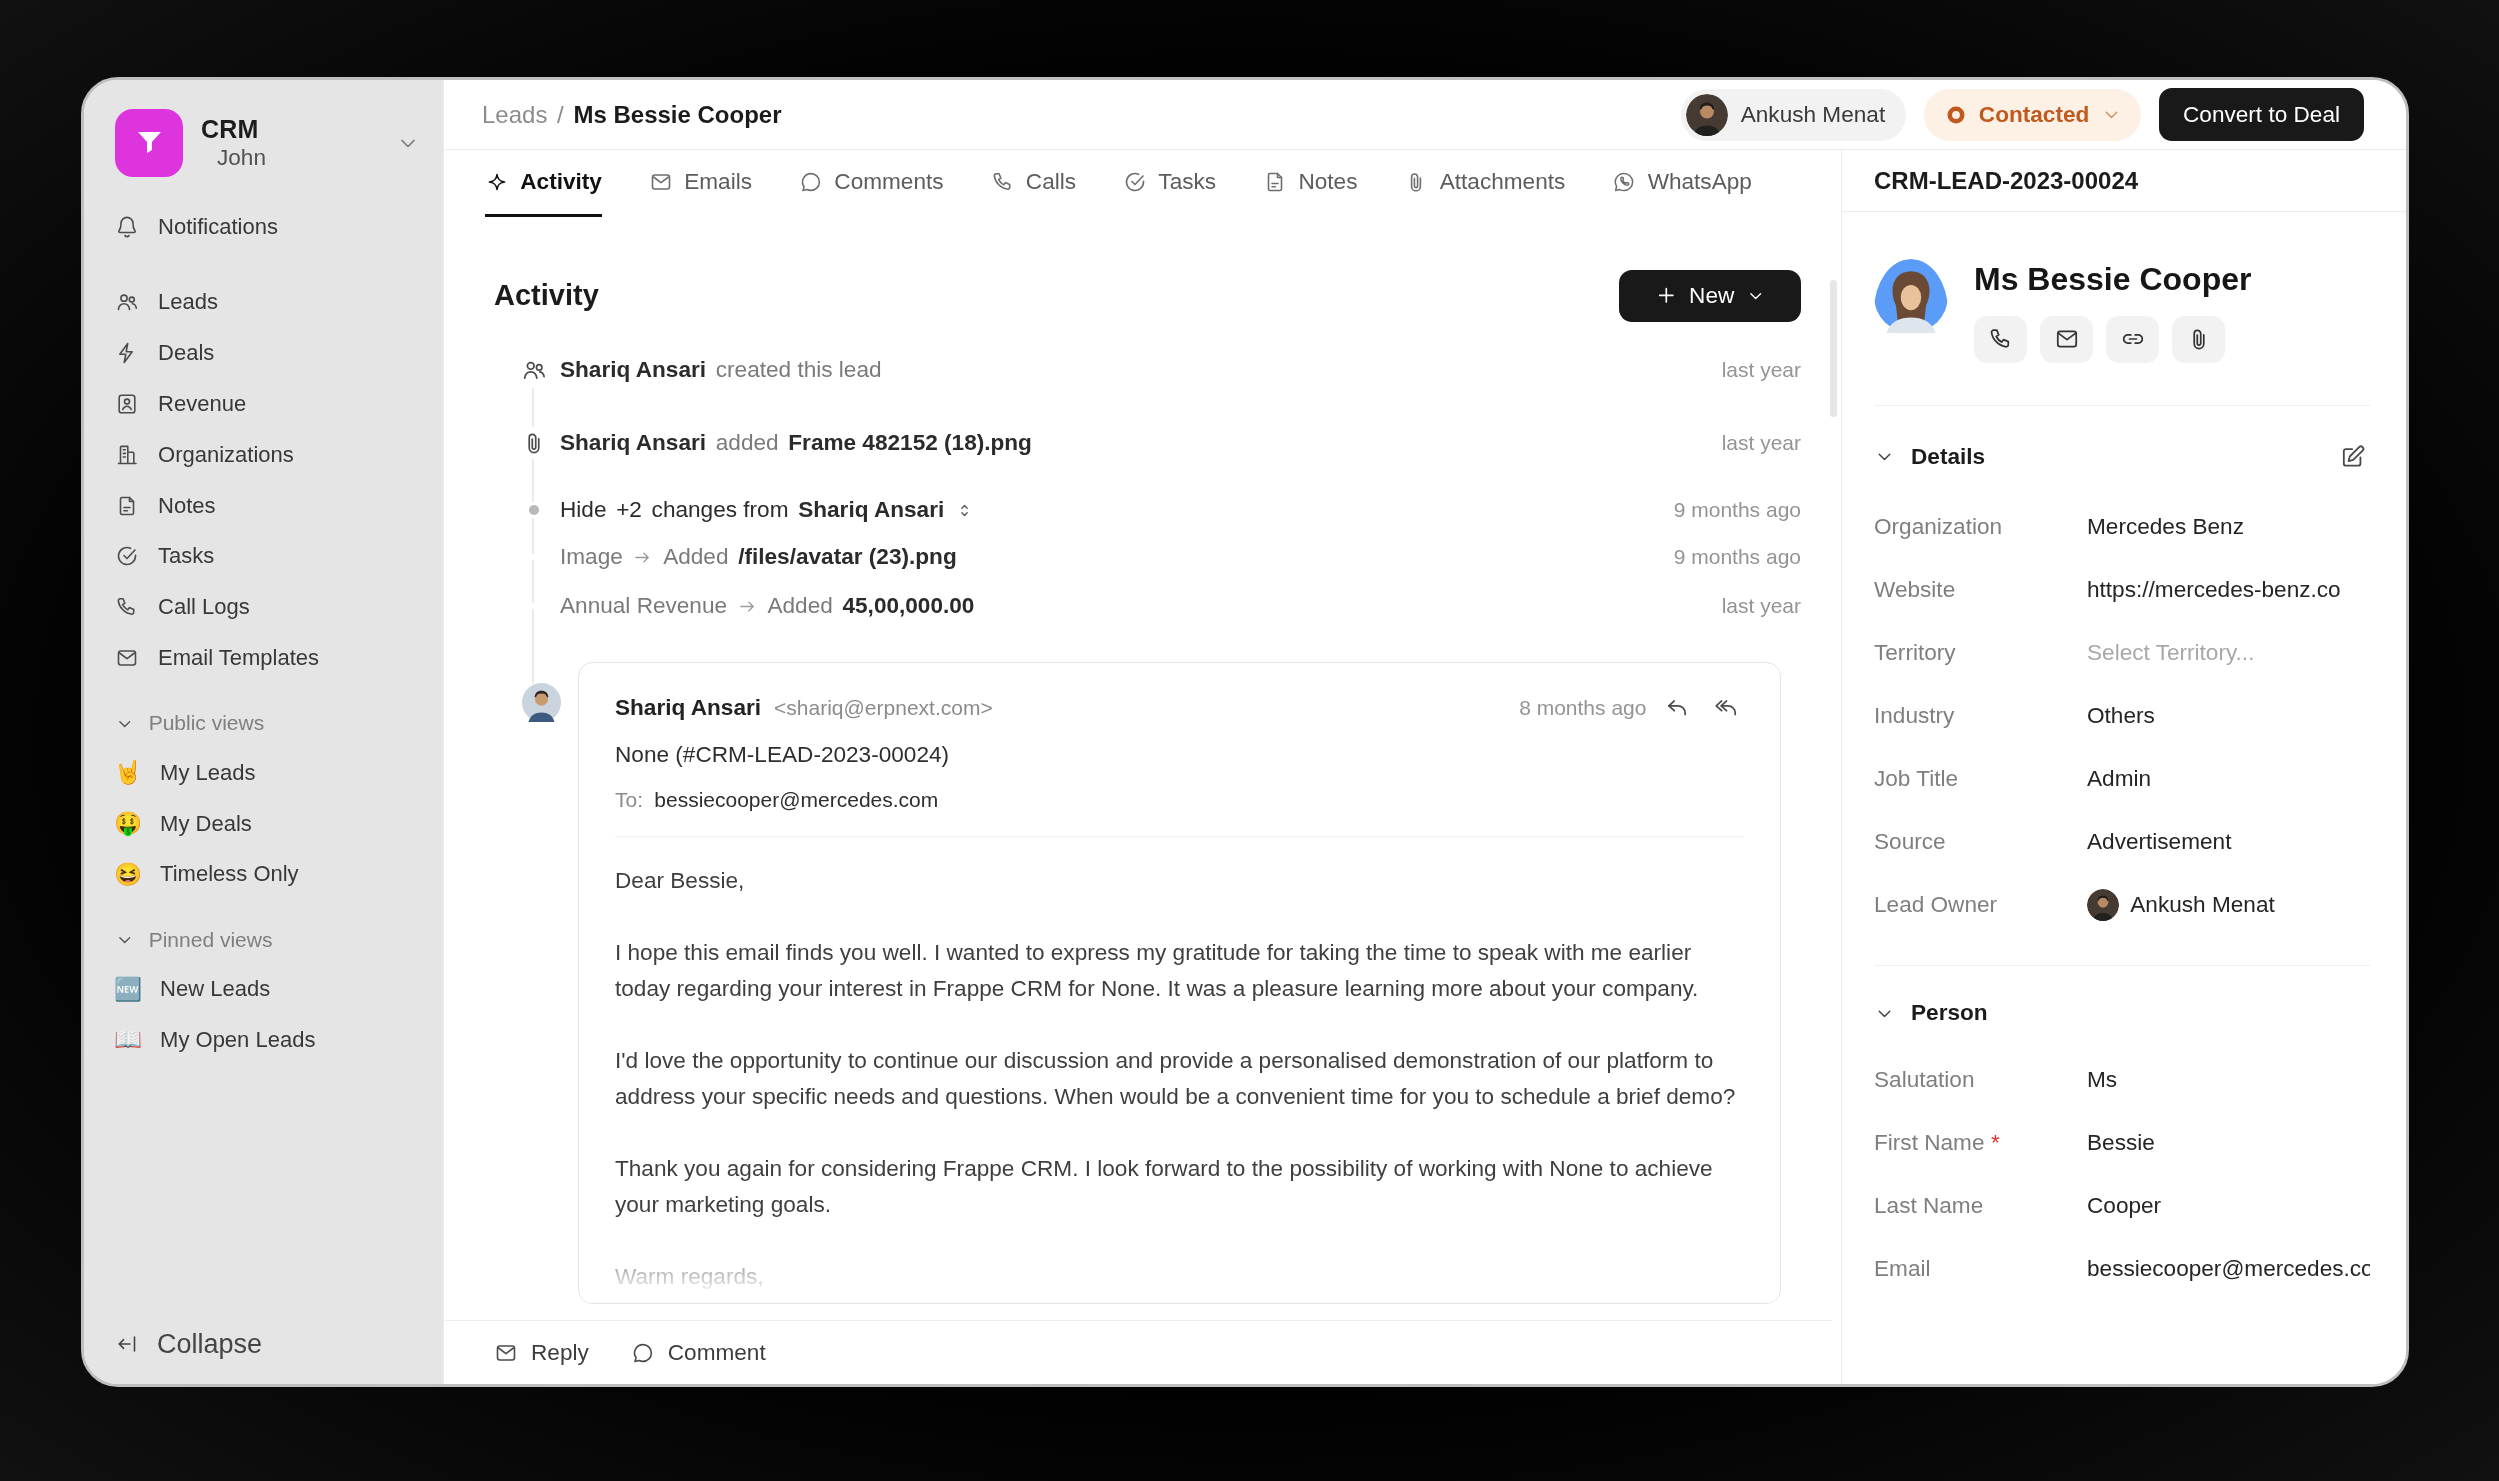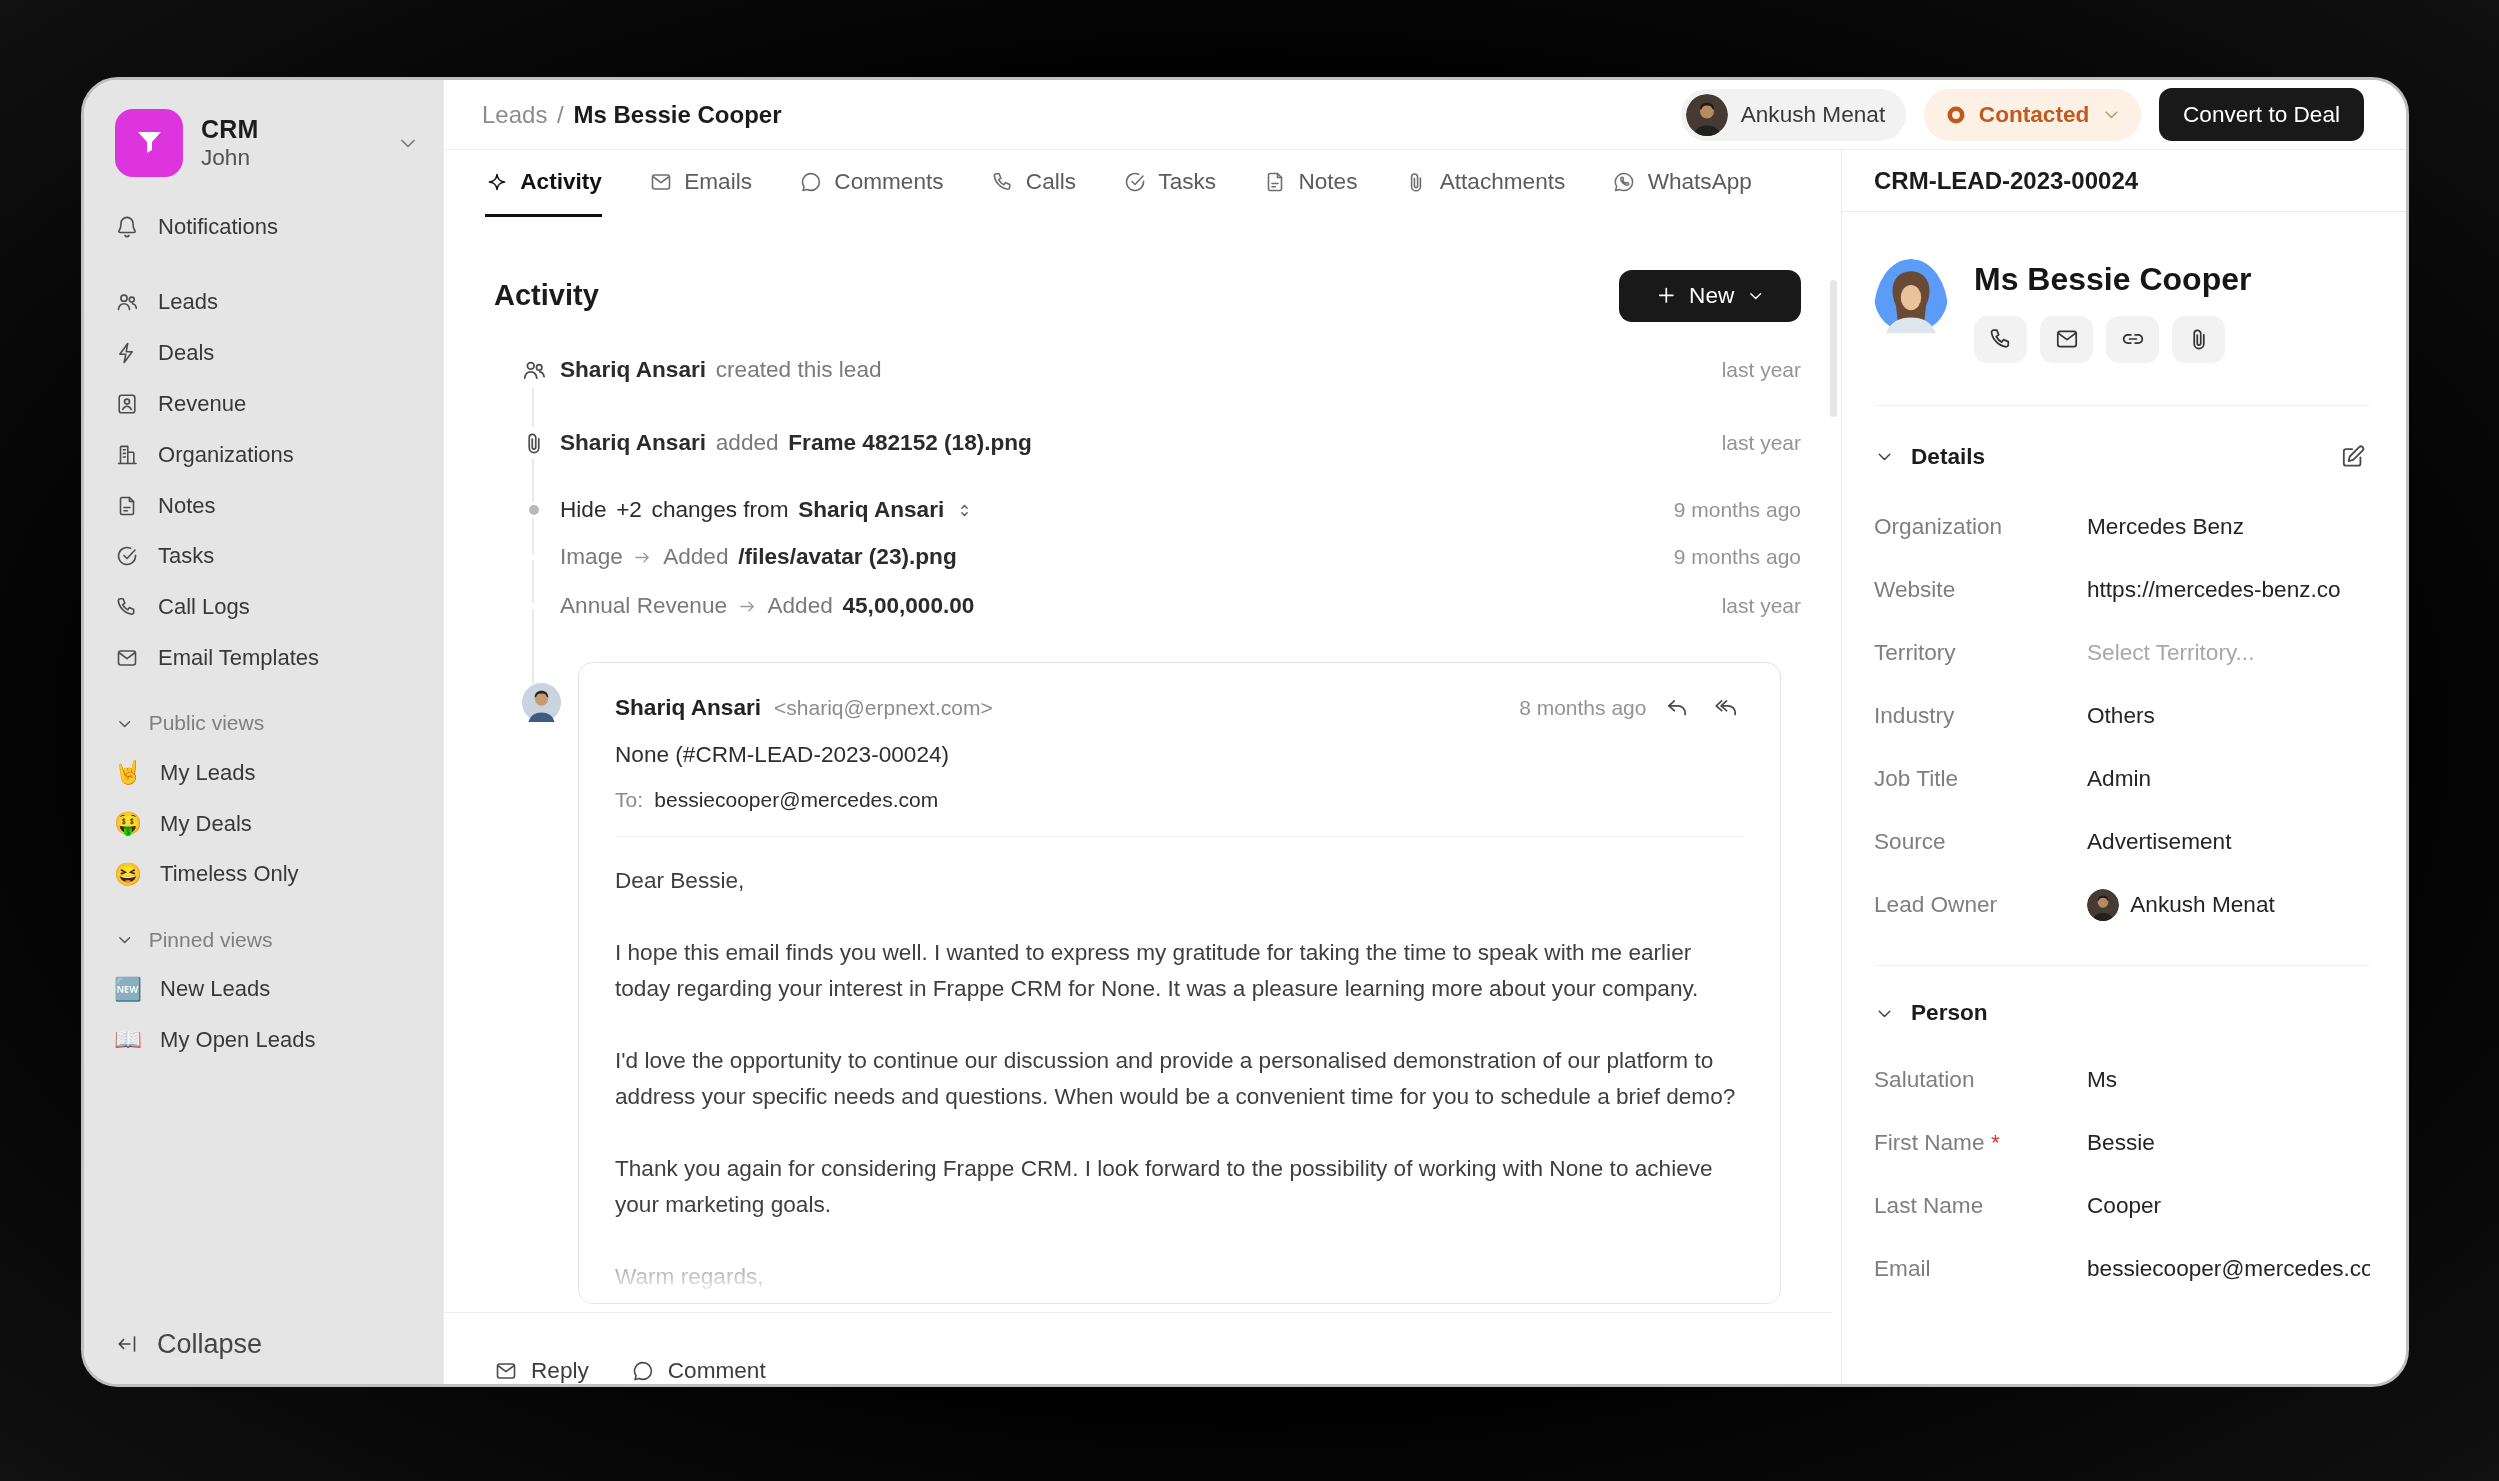--- a/index.html
+++ b/index.html
@@ -8,21 +8,21 @@
   .frame-noise { position:absolute; inset:0; background:radial-gradient(ellipse at 50% 50%, #000 60%, #111 100%); }
   .window { position:absolute; left:81px; top:77px; width:2328px; height:1310px; background:#ffffff;
             border-radius:37px; overflow:hidden; border:3.2px solid #bfbfbf; }
 
   
   .sidebar { position:absolute; left:0; top:0; bottom:0; width:360px; background:#e5e5e5; border-right:1.6px solid #ececec; }
   .ws { display:flex; align-items:center; gap:18px; padding:29px 22.6px 0 31px; cursor:pointer; }
   .ws-logo { width:68px; height:68px; border-radius:18px; background:#dd34dd; display:flex; align-items:center; justify-content:center; flex:none; }
   .ws-meta { flex:1; min-width:0; }
   .ws-name { font-size:25px; font-weight:700; color:#1d1d1d; letter-spacing:0.2px; }
-  .ws-sub { font-size:22.6px; color:#525252; margin-top:1.6px; }
+  .ws-sub { font-size:22.6px; color:#525252; margin-top:1.6px;margin-left:16px; }
   .ws-chev { color:#7a7a7a; flex:none; }
   .si { display:flex; align-items:center; gap:19.4px; height:50px; margin:0.8px 9.7px; padding:0 21px; border-radius:11.3px; color:#383838; font-size:22px; cursor:pointer; }
   .si .ic { color:#4d4d4d; }
   .si-em { width:26px; text-align:center; font-size:22.6px; flex:none; }
   .sec-head { display:flex; align-items:center; gap:14.6px; height:47px; margin:3.2px 9.7px 0; padding:0 21px; color:#7f7f7f; font-size:21px; cursor:pointer; }
   .sec-head .ic { color:#555; }
   .gap-lg { height:24px; } .gap-md { height:13px; }
   .collapse { position:absolute; left:0; right:0; bottom:14.6px; display:flex; align-items:center; gap:18px; height:50px; padding:0 31px; color:#454545; font-size:27px; cursor:pointer; }
 
   
@@ -75,21 +75,21 @@
   .mail-subject { font-size:22.6px; color:#2e2e2e; margin-top:16px; }
   .mail-to { font-size:21px; margin-top:19.4px; display:flex; gap:11.3px; }
   .mail-to .lbl { color:#8b8b8b; } .mail-to .val { color:#2e2e2e; }
   .mail hr { border:none; border-top:1.6px solid #efefef; margin:24px 0 0; }
   .mail-body { margin-top:26px; font-size:22.6px; color:#3f3f3f; line-height:36px; }
   .mail-body p { margin-bottom:36px; }
   .signoff { color:#8f8f8f; }
   .scrollthumb { position:absolute; right:3.2px; top:63px; width:6.5px; height:137px; border-radius:3.2px; background:#e6e6e6; cursor:pointer; }
 
   
-  .composer { position:absolute; left:0; right:8px; bottom:0; height:72px; border-top:1.6px solid #ececec; display:flex; align-items:flex-end; gap:42px; padding:0 49px; background:#fff; }
+  .composer { position:absolute; left:0; right:8px; bottom:0; height:64px; border-top:1.6px solid #ececec; display:flex; align-items:center; gap:42px; padding:0 49px; background:#fff; }
   .composer .act { display:flex; align-items:center; gap:13px; font-size:22.6px; color:#3d3d3d; cursor:pointer; background:none; border:none; font-family:inherit; }
   .composer .ic { color:#4b4b4b; }
 
   
   .panel { position:absolute; left:1757px; top:70px; right:0; bottom:0; border-left:1.6px solid #ececec; background:#fff; }
   .panel-head { height:62px; border-bottom:1.6px solid #ececec; display:flex; align-items:center; padding:0 32px; }
   .lead-id { font-size:24px; font-weight:700; color:#1c1c1c; }
   .panel-scroll { position:absolute; top:64px; left:0; right:0; bottom:0; overflow:hidden; padding:0 36px 0 32px; }
   .lead-card { display:flex; gap:26px; margin-top:45px; }
   .lead-name { font-size:32px; font-weight:700; color:#161616; margin-top:1.6px; }

